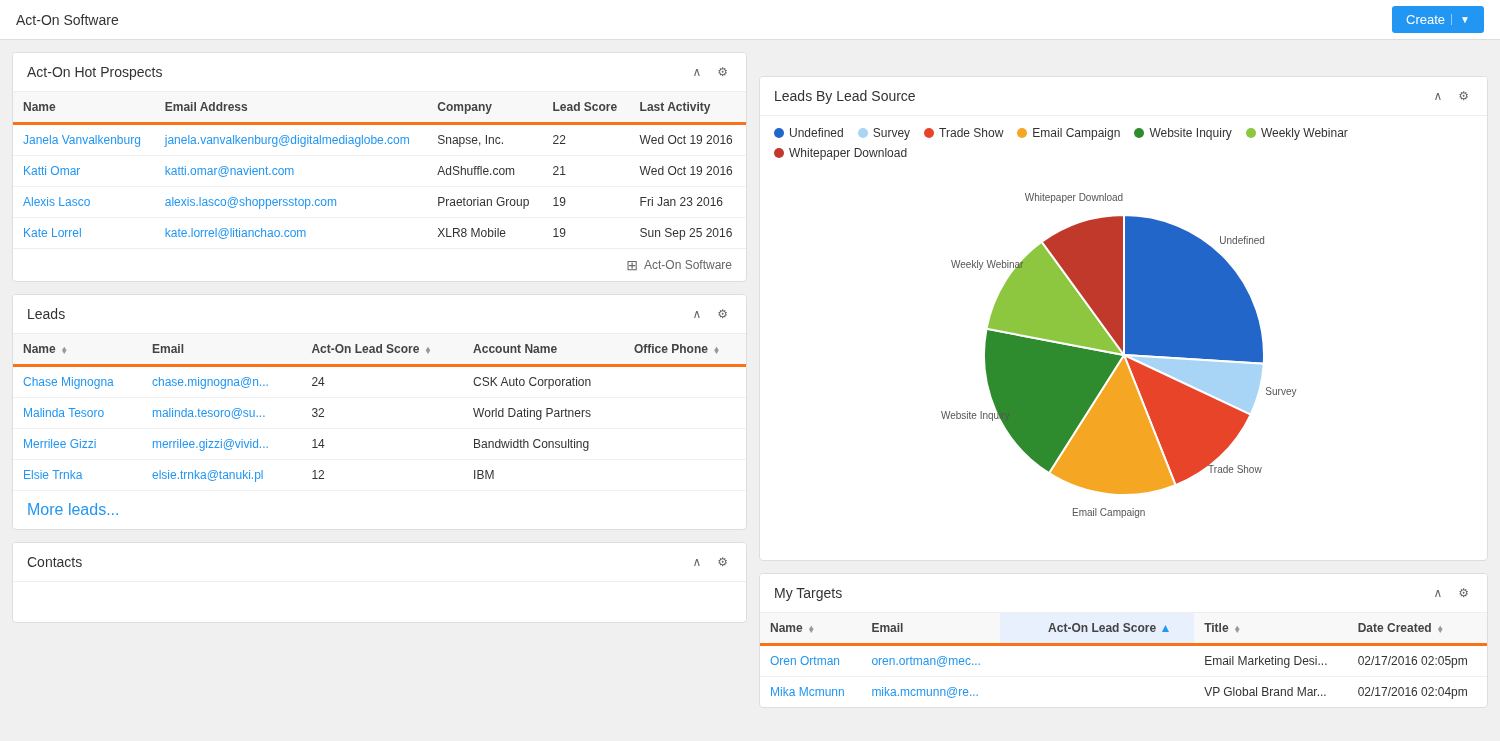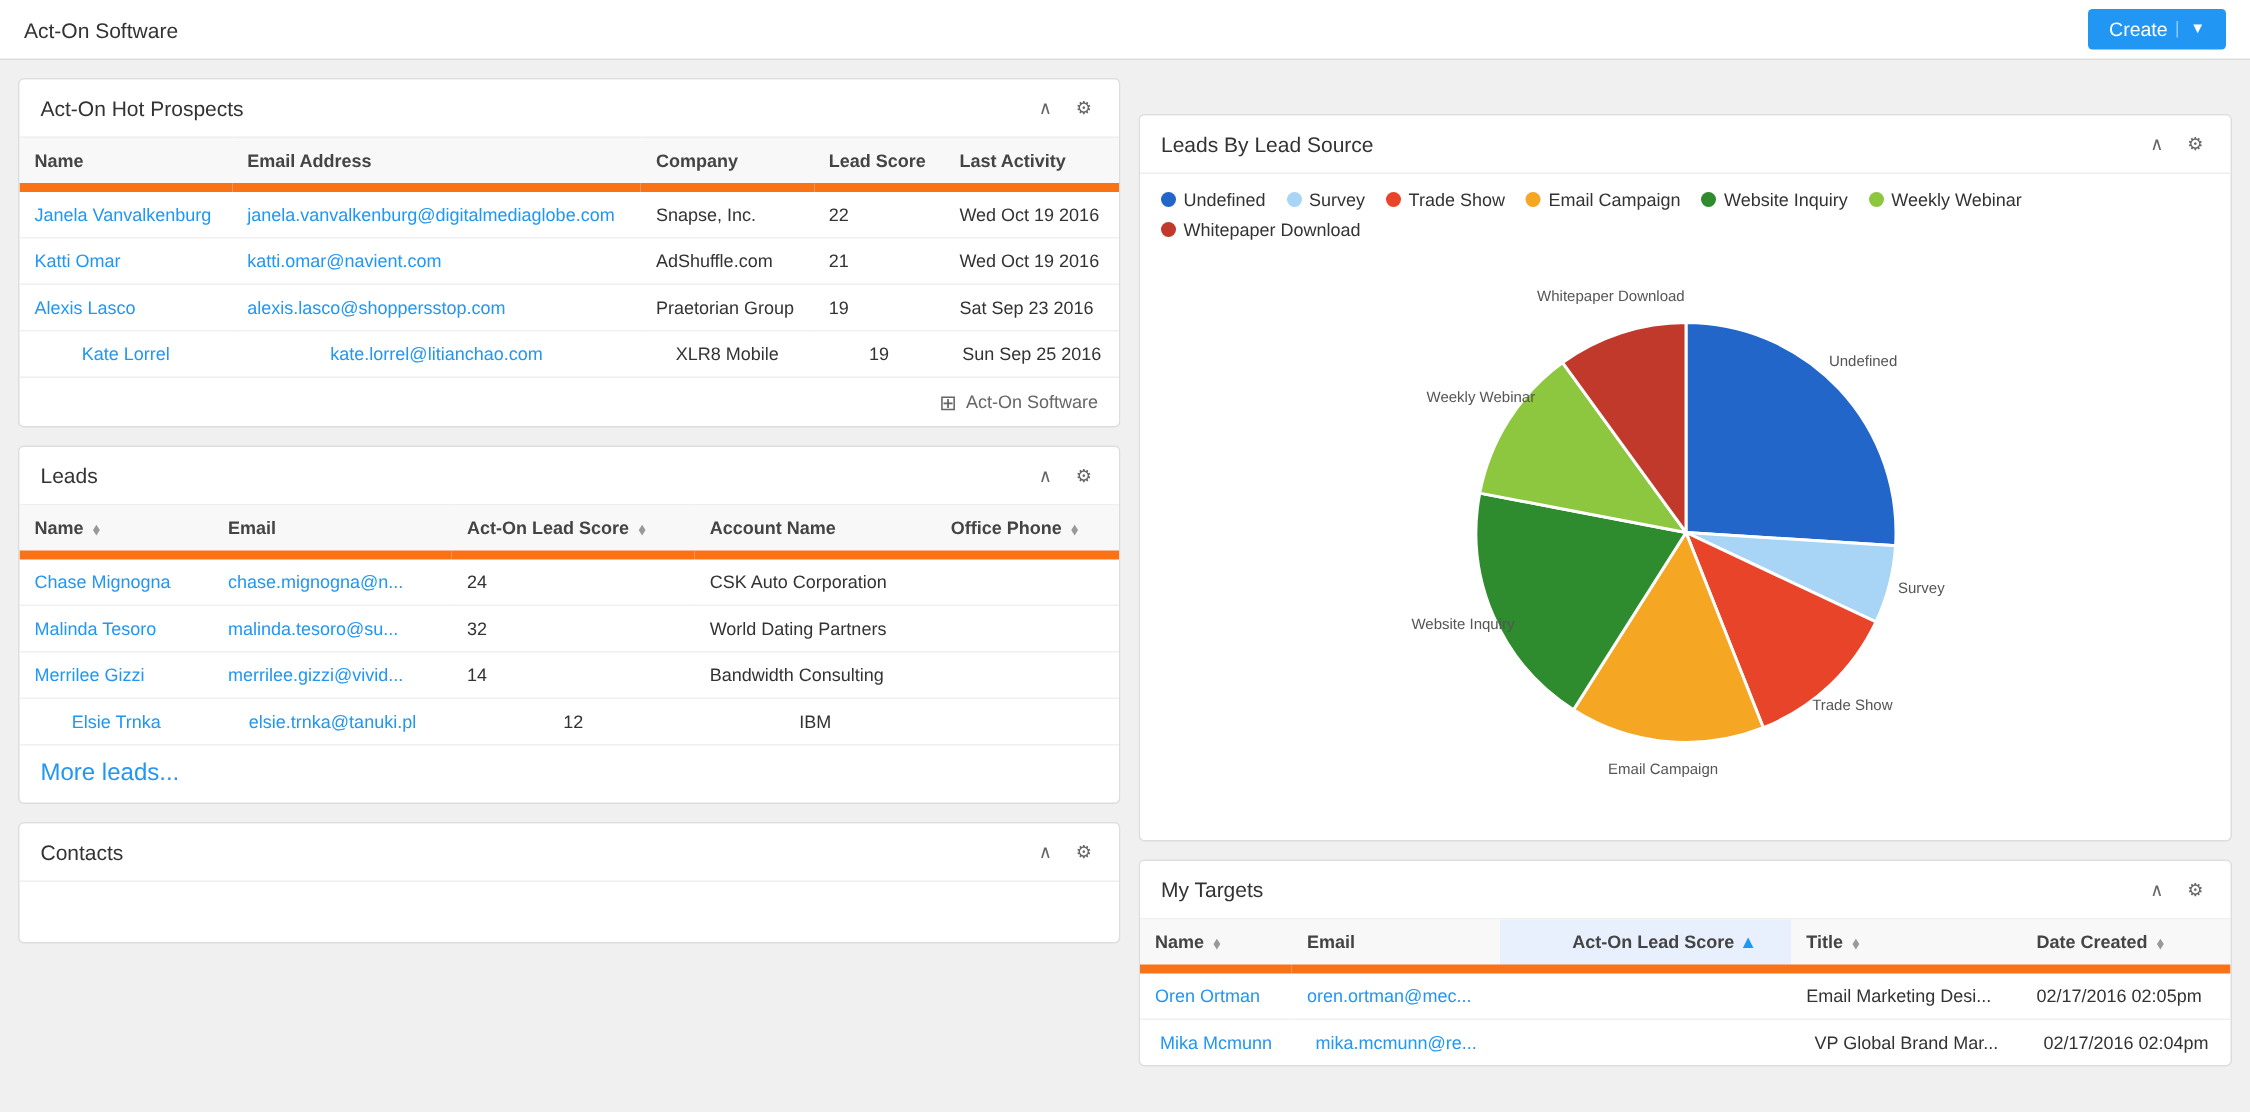--- a/index.html
+++ b/index.html
@@ -111,37 +111,36 @@
 
     
     table {
       width: 100%;
       border-collapse: collapse;
       font-size: 12px;
     }
 
     thead th {
       background: #f8f8f8;
-      border-bottom: 6px solid #f97316;
+      border-bottom: 3px solid #f97316;
       padding: 8px 10px;
       text-align: left;
       font-weight: 600;
       color: #444;
       white-space: nowrap;
     }
 
     tbody td {
       padding: 8px 10px;
       border-bottom: 1px solid #f0f0f0;
       color: #333;
     }
 
     tbody tr:last-child td {
       border-bottom: none;
-      text-align: center;
     }
 
     .link-cell {
       color: #2196F3;
       cursor: pointer;
       text-decoration: none;
     }
 
     .sort-icon {
       font-size: 10px;
@@ -262,21 +261,21 @@
     <td><a class="link-cell">katti.omar@navient.com</a></td>
     <td>AdShuffle.com</td>
     <td>21</td>
     <td>Wed Oct 19 2016</td>
   </tr>
             <tr>
     <td><a class="link-cell">Alexis Lasco</a></td>
     <td><a class="link-cell">alexis.lasco@shoppersstop.com</a></td>
     <td>Praetorian Group</td>
     <td>19</td>
-    <td>Sat Sep 23 2016</td>
+    <td>Fri Jan 23 2016</td>
   </tr>
             <tr>
     <td><a class="link-cell">Kate Lorrel</a></td>
     <td><a class="link-cell">kate.lorrel@litianchao.com</a></td>
     <td>XLR8 Mobile</td>
     <td>19</td>
     <td>Sun Sep 25 2016</td>
   </tr>
           </tbody>
       </table>

